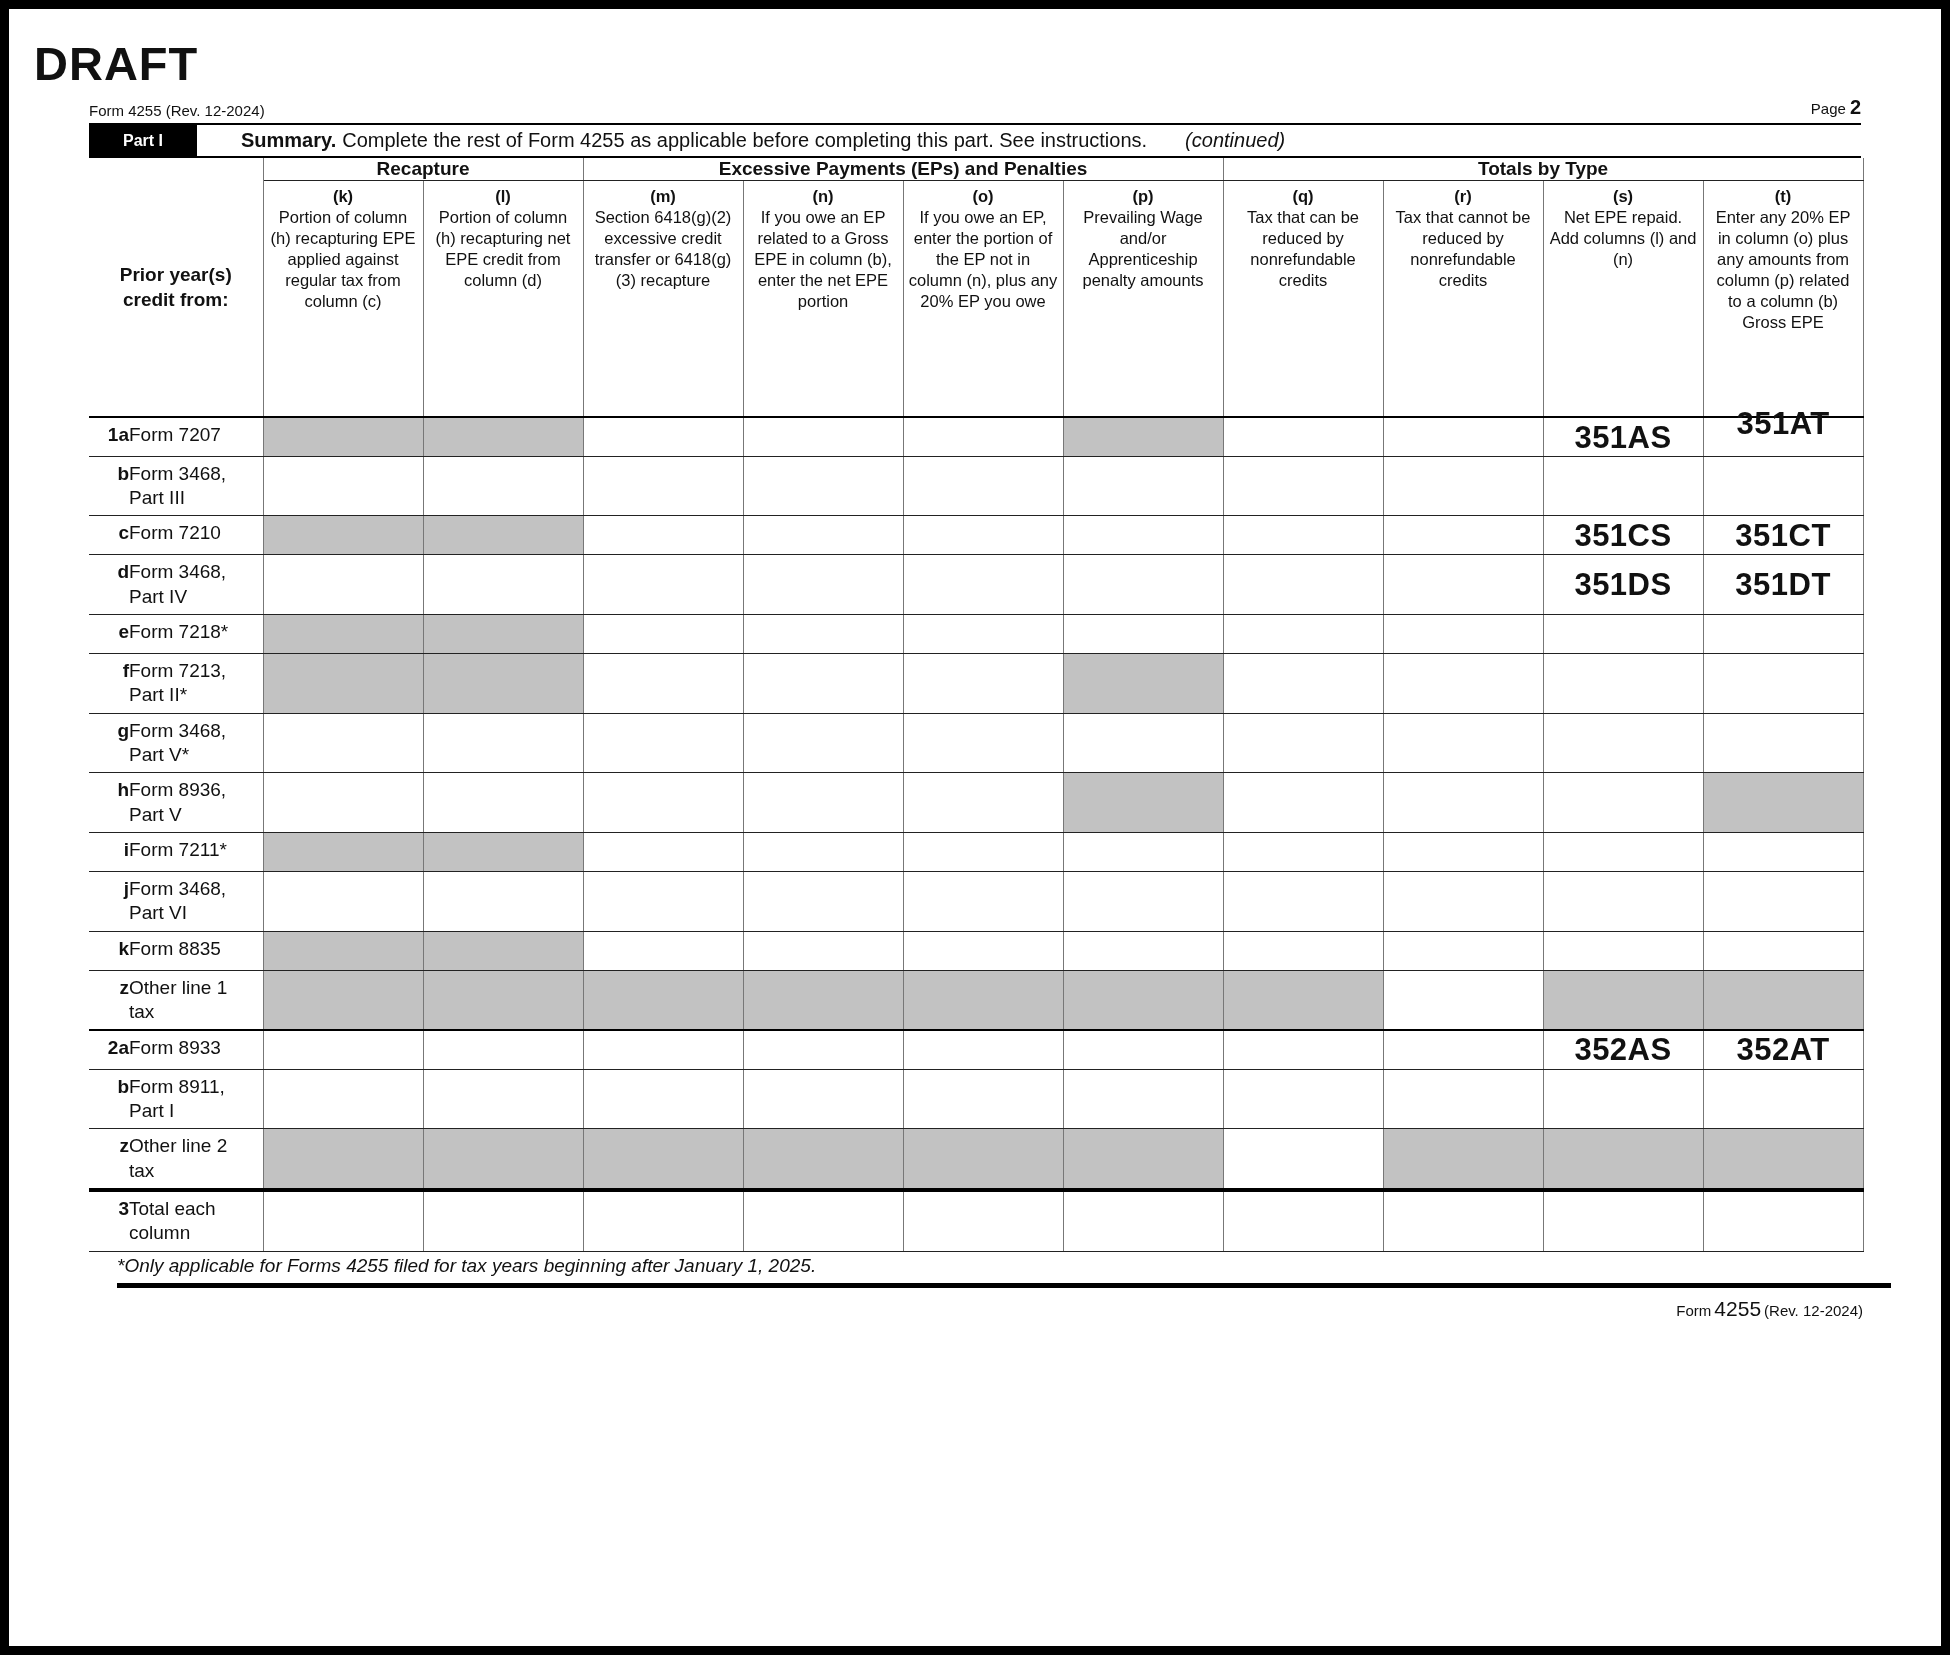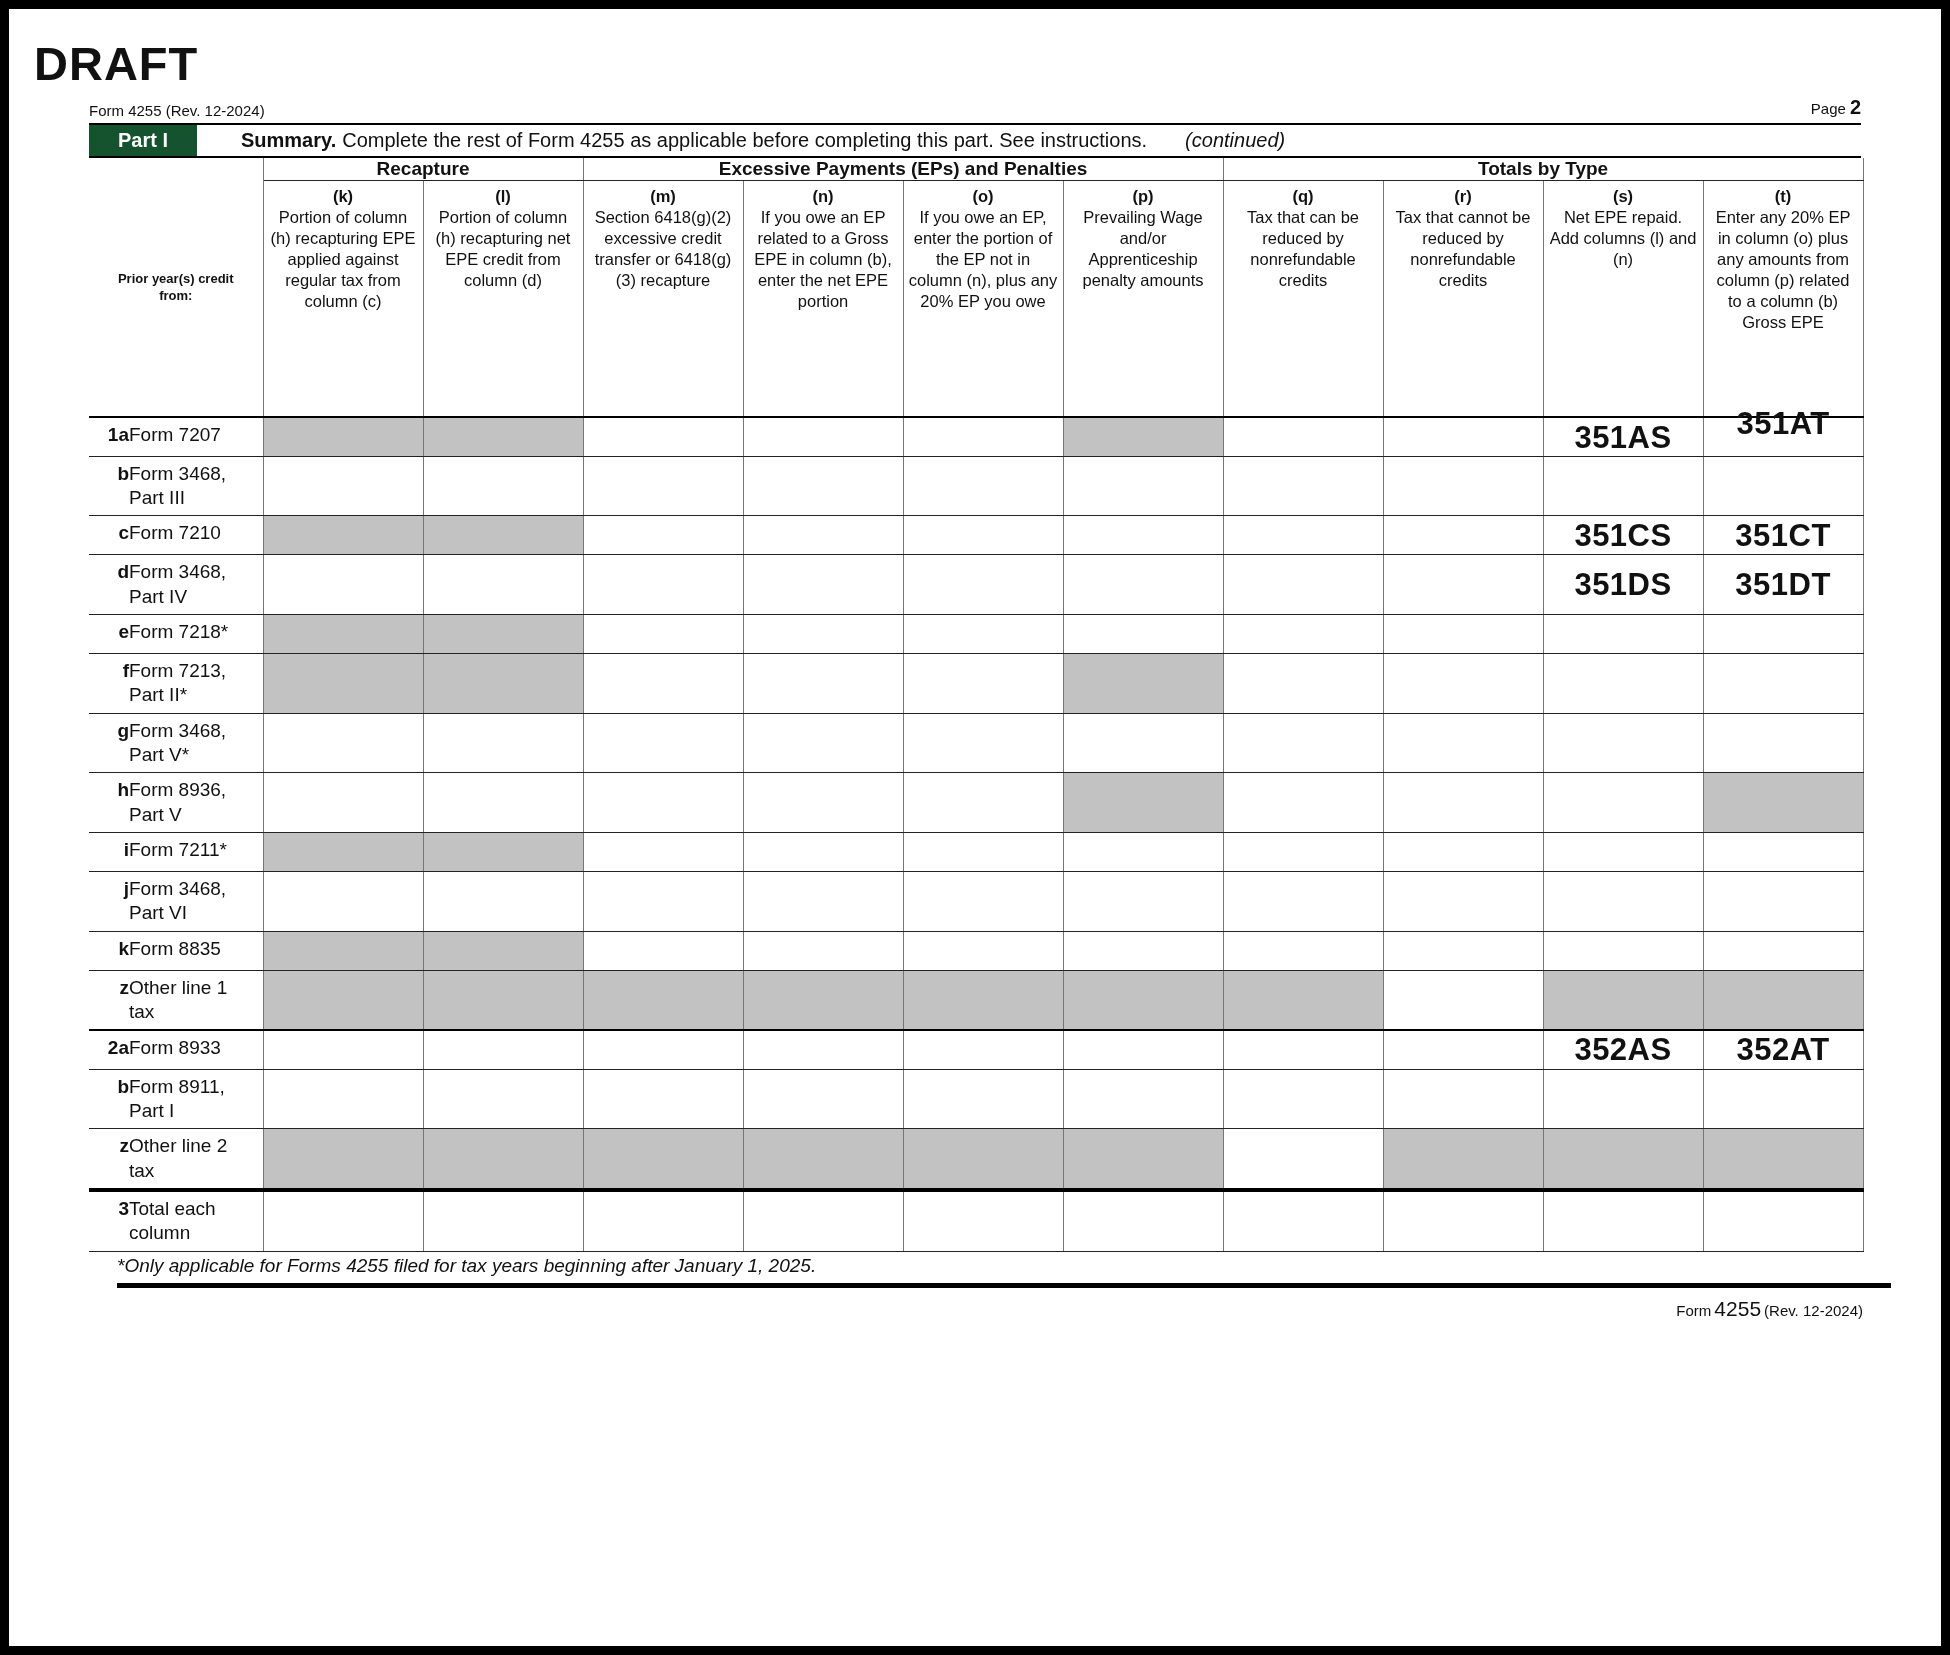--- a/index.html
+++ b/index.html
@@ -18,21 +18,21 @@
     display:flex;justify-content:space-between;align-items:flex-end;
     margin-top:8px;font-size:15px;
   }
   .page-ref{font-size:15px;}
   .page-num{font-size:20px;font-weight:bold;margin-left:4px;}
   .part-row{
     display:flex;align-items:stretch;margin-top:4px;
     border-top:2px solid #000;border-bottom:2px solid #000;height:31px;
   }
   .part-badge{
-    background:#14532d;color:#fff;font-weight:bold;font-size:20px;
+    background:#000000;color:#fff;font-weight:bold;font-size:16px;
     width:108px;display:flex;align-items:center;justify-content:center;
     flex:0 0 auto;
   }
   .part-title{
     display:flex;align-items:center;gap:6px;padding-left:44px;font-size:20px;white-space:nowrap;
   }
   .part-title .b{font-weight:bold;}
   .part-title .i{font-style:italic;margin-left:32px;}
   table.form{
     border-collapse:collapse;table-layout:fixed;width:1774px;
@@ -40,21 +40,21 @@
   col.stub-col{width:174px;}
   col.data-col{width:160px;}
   th,td{border-left:1px solid #777;border-right:1px solid #777;
         border-top:1px solid #222;border-bottom:1px solid #222;
         padding:0;background:#fff;}
   
   tr > *:first-child{border-left:none;}
   thead tr:first-child > *{border-top:none;}
   .stub-head{
     border-left:none;vertical-align:middle;text-align:center;
-    font-weight:bold;font-size:13px;line-height:1.32;
+    font-weight:bold;font-size:19px;line-height:1.32;
     border-bottom:2px solid #000;padding:12px 18px;
   }
   th.grp{
     font-size:19px;font-weight:bold;text-align:center;height:20px;
     vertical-align:middle;border-bottom:1px solid #222;
   }
   th.colhead{
     vertical-align:top;text-align:center;font-weight:normal;
     font-size:16.5px;line-height:1.27;padding:5px 5px 8px 5px;
     border-bottom:2px solid #000;height:222px;

